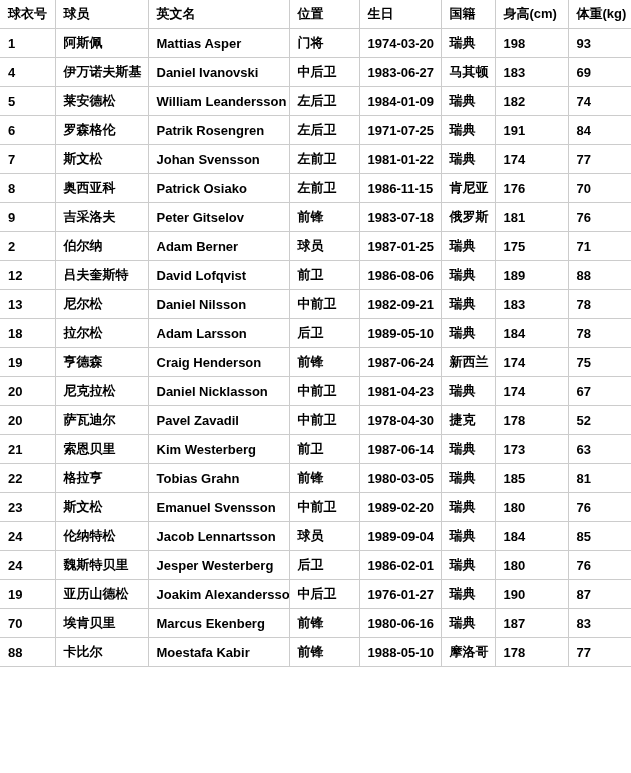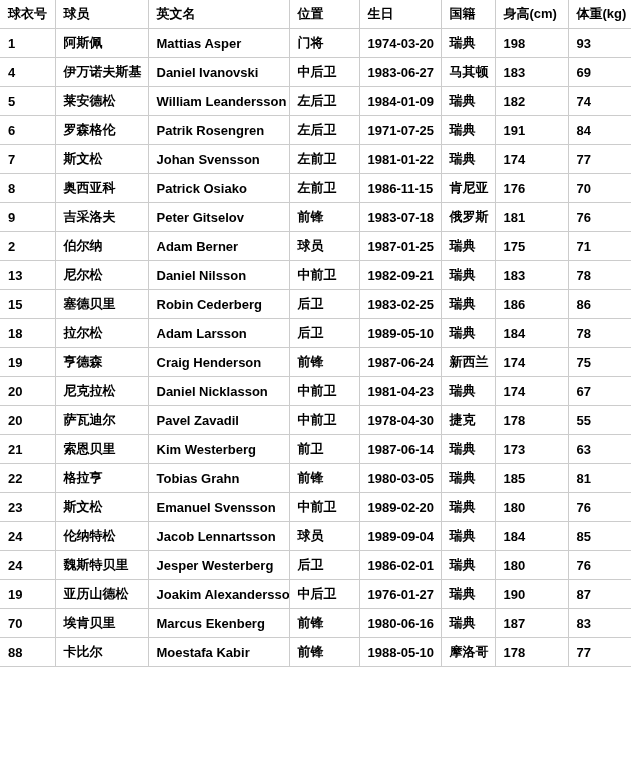--- a/index.html
+++ b/index.html
@@ -156,38 +156,38 @@
         <td class="col-jersey">2</td>
         <td class="col-name">伯尔纳</td>
         <td class="col-en">Adam Berner</td>
         <td class="col-pos">球员</td>
         <td class="col-birth">1987-01-25</td>
         <td class="col-nat">瑞典</td>
         <td class="col-height">175</td>
         <td class="col-weight">71</td>
       </tr>
       <tr>
+        <td class="col-jersey">12</td>
+        <td class="col-name">吕夫奎斯特</td>
+        <td class="col-en">David Lofqvist</td>
+        <td class="col-pos">前卫</td>
+        <td class="col-birth">1986-08-06</td>
+        <td class="col-nat">瑞典</td>
+        <td class="col-height">189</td>
+        <td class="col-weight">88</td>
+      </tr>
+      <tr>
         <td class="col-jersey">13</td>
         <td class="col-name">尼尔松</td>
         <td class="col-en">Daniel Nilsson</td>
         <td class="col-pos">中前卫</td>
         <td class="col-birth">1982-09-21</td>
         <td class="col-nat">瑞典</td>
         <td class="col-height">183</td>
         <td class="col-weight">78</td>
-      </tr>
-      <tr>
-        <td class="col-jersey">15</td>
-        <td class="col-name">塞德贝里</td>
-        <td class="col-en">Robin Cederberg</td>
-        <td class="col-pos">后卫</td>
-        <td class="col-birth">1983-02-25</td>
-        <td class="col-nat">瑞典</td>
-        <td class="col-height">186</td>
-        <td class="col-weight">86</td>
       </tr>
       <tr>
         <td class="col-jersey">18</td>
         <td class="col-name">拉尔松</td>
         <td class="col-en">Adam Larsson</td>
         <td class="col-pos">后卫</td>
         <td class="col-birth">1989-05-10</td>
         <td class="col-nat">瑞典</td>
         <td class="col-height">184</td>
         <td class="col-weight">78</td>
@@ -213,21 +213,21 @@
         <td class="col-weight">67</td>
       </tr>
       <tr>
         <td class="col-jersey">20</td>
         <td class="col-name">萨瓦迪尔</td>
         <td class="col-en">Pavel Zavadil</td>
         <td class="col-pos">中前卫</td>
         <td class="col-birth">1978-04-30</td>
         <td class="col-nat">捷克</td>
         <td class="col-height">178</td>
-        <td class="col-weight">55</td>
+        <td class="col-weight">52</td>
       </tr>
       <tr>
         <td class="col-jersey">21</td>
         <td class="col-name">索恩贝里</td>
         <td class="col-en">Kim Westerberg</td>
         <td class="col-pos">前卫</td>
         <td class="col-birth">1987-06-14</td>
         <td class="col-nat">瑞典</td>
         <td class="col-height">173</td>
         <td class="col-weight">63</td>

